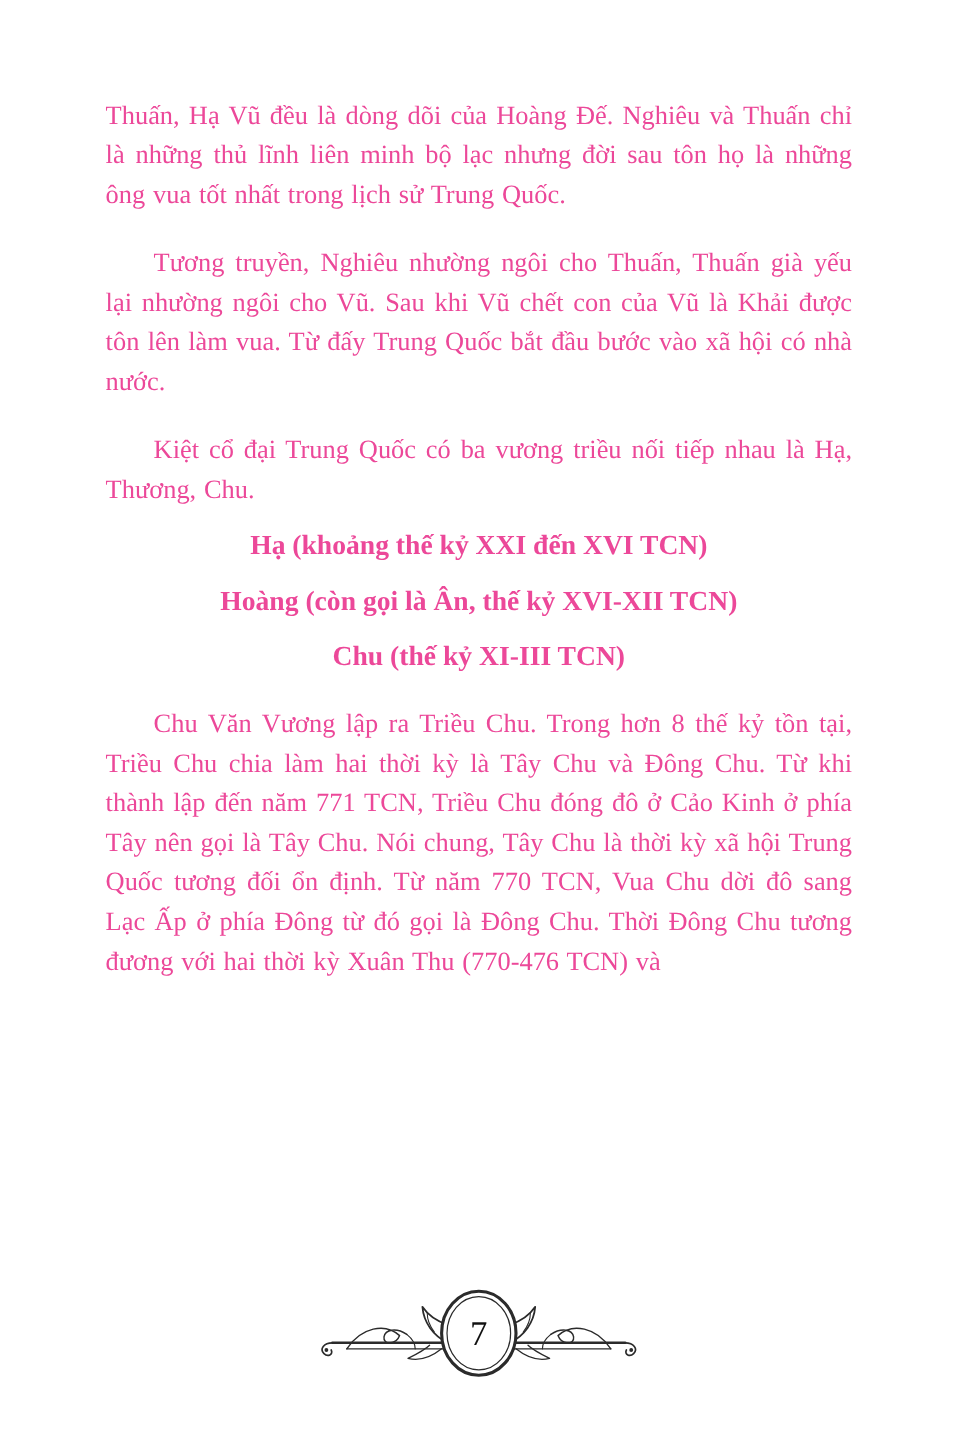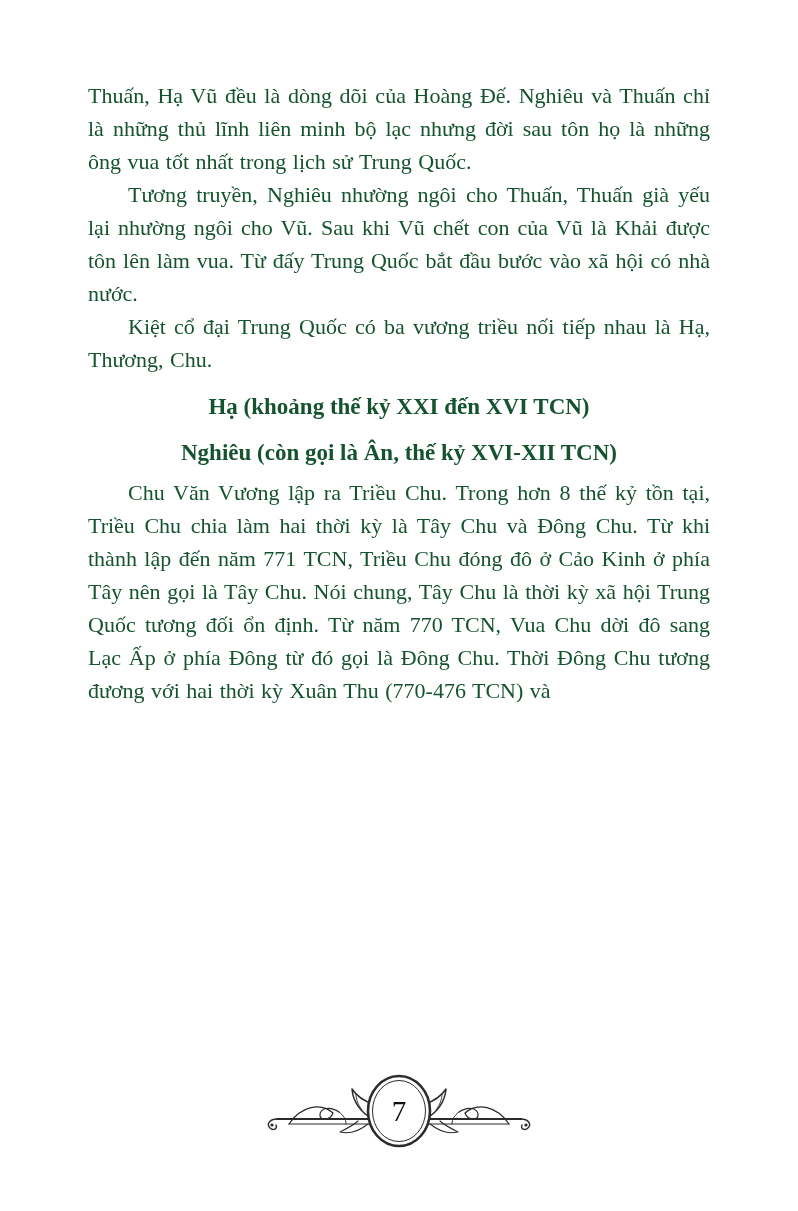--- a/index.html
+++ b/index.html
@@ -3,37 +3,37 @@
 <meta charset="utf-8">
 <style>
   * { box-sizing: border-box; }
   html, body { margin: 0; padding: 0; background: #ffffff; }
   .page {
     position: relative;
     width: 798px;
     height: 1211px;
     background: #ffffff;
     overflow: hidden;
-    color: #14532d;
+    color: #ec4899;
     font-family: "Liberation Serif", "DejaVu Serif", serif;
   }
   .content {
     position: absolute;
     top: 79px;
     left: 88px;
     width: 622px;
   }
   .para {
     font-size: 22px;
     line-height: 33px;
     text-align: justify;
     margin: 0;
     word-spacing: 1px;
   }
-  .para.indent { text-indent: 40px; }
+  .para.indent { text-indent: 40px; margin-top: 24px; }
   .heading {
     font-size: 23px;
     line-height: 31px;
     font-weight: 700;
     margin: 15px 0 8px 0;
     text-align: center;
   }
   .footer {
     position: absolute;
     top: 1072px;
@@ -66,23 +66,24 @@
   <div class="content">
     <p class="para">Thuấn, Hạ Vũ đều là dòng dõi của Hoàng Đế. Nghiêu và Thuấn chỉ là những thủ lĩnh liên minh bộ lạc nhưng đời sau tôn họ là những ông vua tốt nhất trong lịch sử Trung Quốc.</p>
 
     <p class="para indent">Tương truyền, Nghiêu nhường ngôi cho Thuấn, Thuấn già yếu lại nhường ngôi cho Vũ. Sau khi Vũ chết con của Vũ là Khải được tôn lên làm vua. Từ đấy Trung Quốc bắt đầu bước vào xã hội có nhà nước.</p>
 
     <p class="para indent">Kiệt cổ đại Trung Quốc có ba vương triều nối tiếp nhau là Hạ, Thương, Chu.</p>
 
     <h2 class="heading">Hạ (khoảng thế kỷ XXI đến XVI TCN)</h2>
 
 
-    <h2 class="heading">Nghiêu (còn gọi là Ân, thế kỷ XVI-XII TCN)</h2>
+    <h2 class="heading">Hoàng (còn gọi là Ân, thế kỷ XVI-XII TCN)</h2>
 
 
+    <h2 class="heading">Chu (thế kỷ XI-III TCN)</h2>
 
     <p class="para indent">Chu Văn Vương lập ra Triều Chu. Trong hơn 8 thế kỷ tồn tại, Triều Chu chia làm hai thời kỳ là Tây Chu và Đông Chu. Từ khi thành lập đến năm 771 TCN, Triều Chu đóng đô ở Cảo Kinh ở phía Tây nên gọi là Tây Chu. Nói chung, Tây Chu là thời kỳ xã hội Trung Quốc tương đối ổn định. Từ năm 770 TCN, Vua Chu dời đô sang Lạc Ấp ở phía Đông từ đó gọi là Đông Chu. Thời Đông Chu tương đương với hai thời kỳ Xuân Thu (770-476 TCN) và</p>
   </div>
 
   <div class="footer">
     <svg class="ornament" width="300" height="82" viewBox="0 0 300 82" aria-hidden="true">
       <defs>
         <g id="flourish" class="orn">
 
           <path d="M124 47 H28" stroke-width="2.2"></path>

